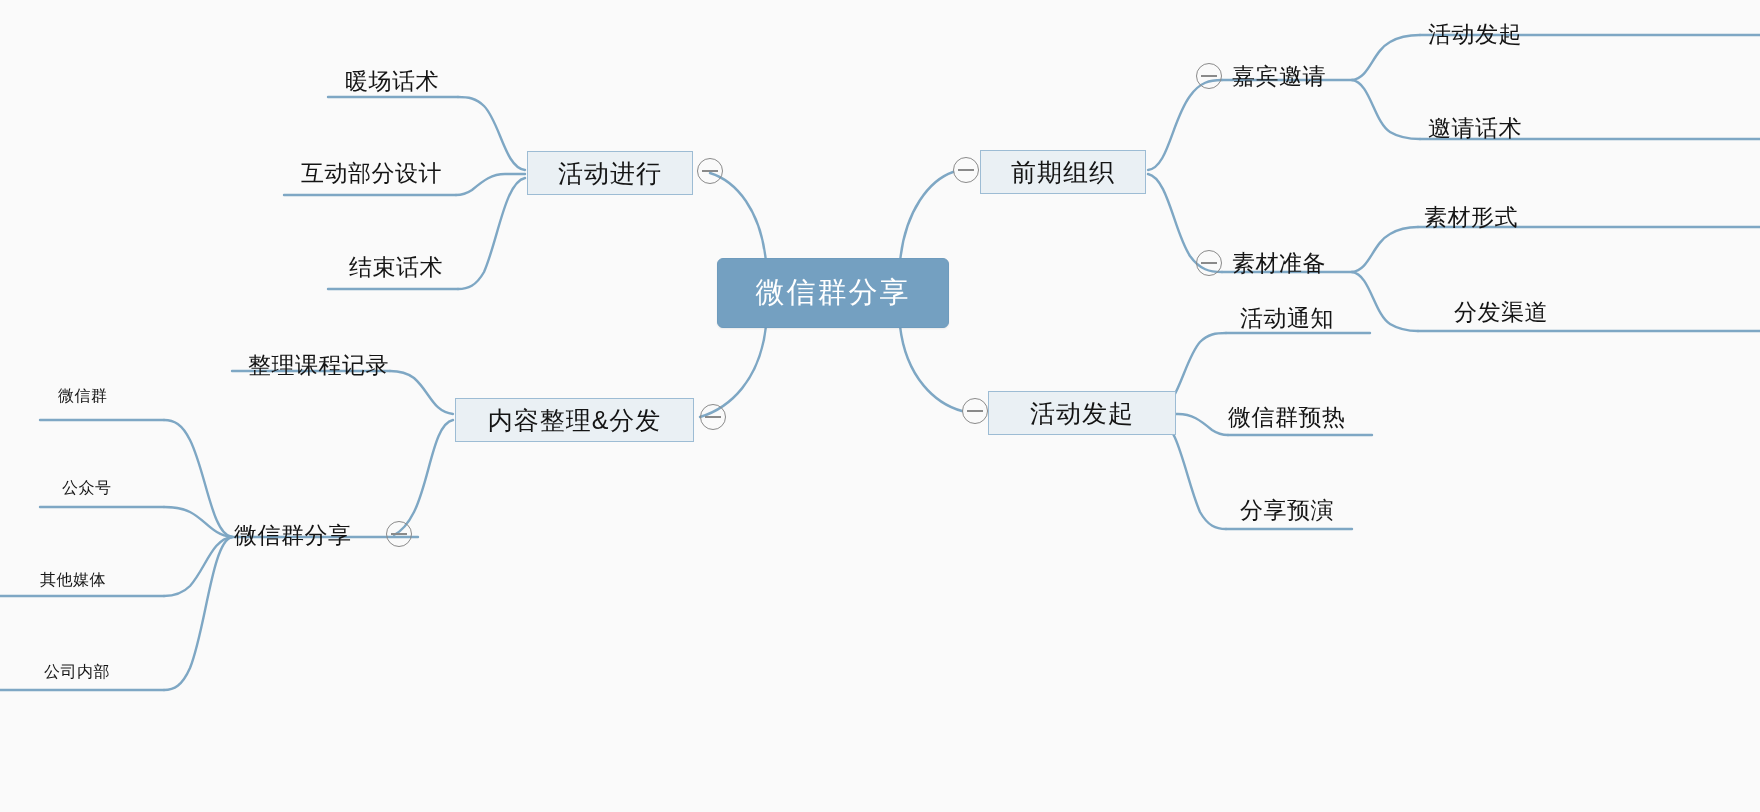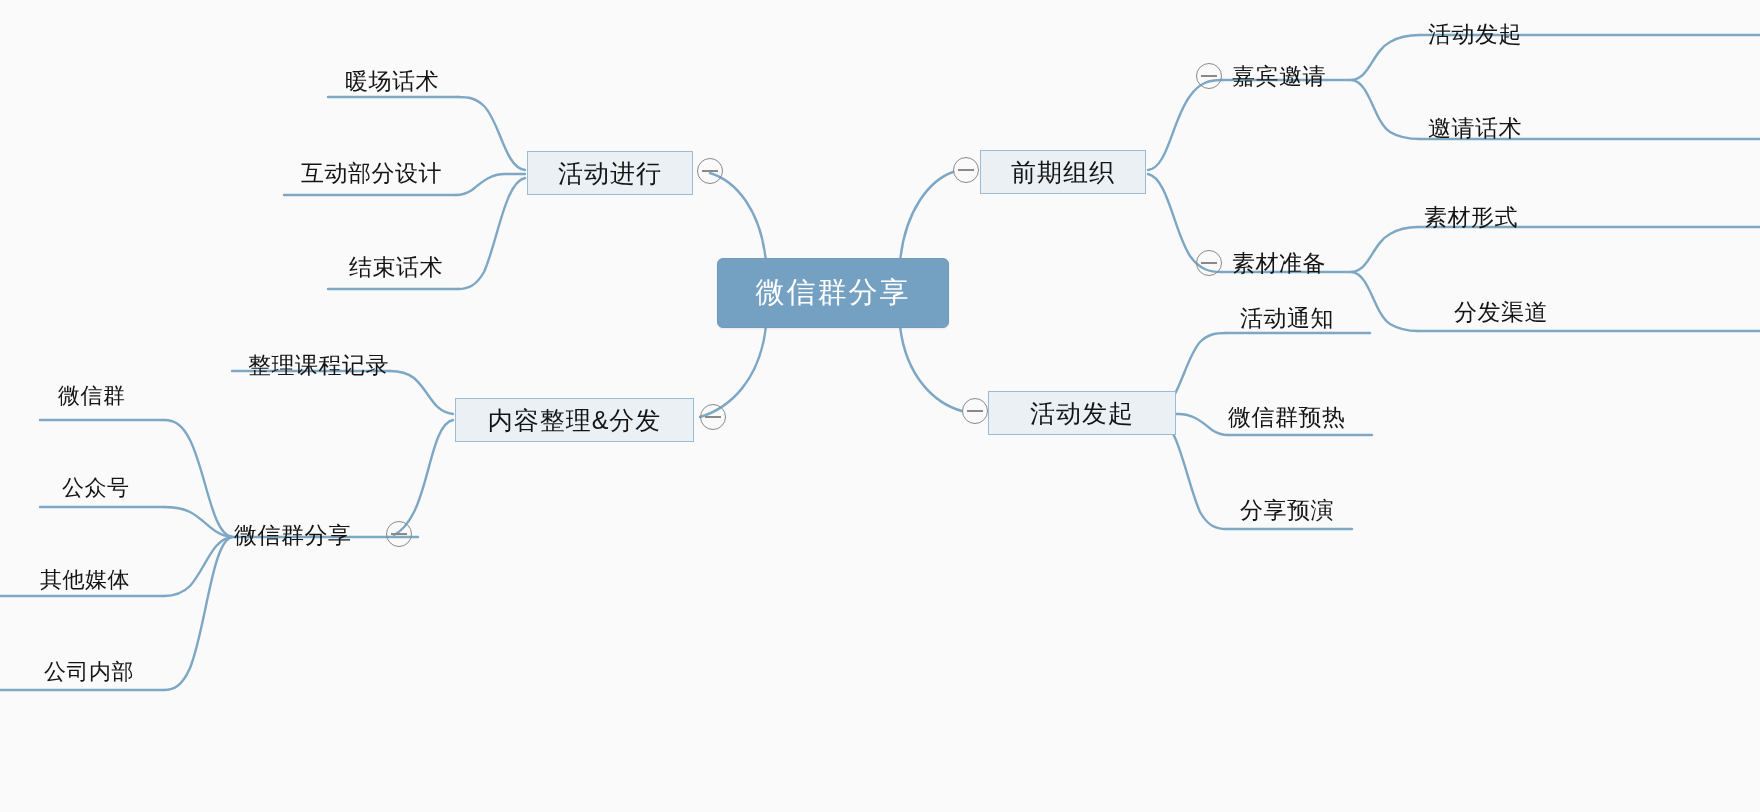--- a/index.html
+++ b/index.html
@@ -58,21 +58,21 @@
   }
   
   .text-node {
     font-size: 23px;
     letter-spacing: 0.5px;
     display: flex;
     align-items: center;
     color: #141414;
   }
   .text-node.small {
-    font-size: 22px;
+    font-size: 16px;
   }
   
   .toggle {
     position: absolute;
     width: 26px;
     height: 26px;
     border: 1.6px solid #8a8a8a;
     border-radius: 50%;
     box-sizing: border-box;
     background: transparent;

